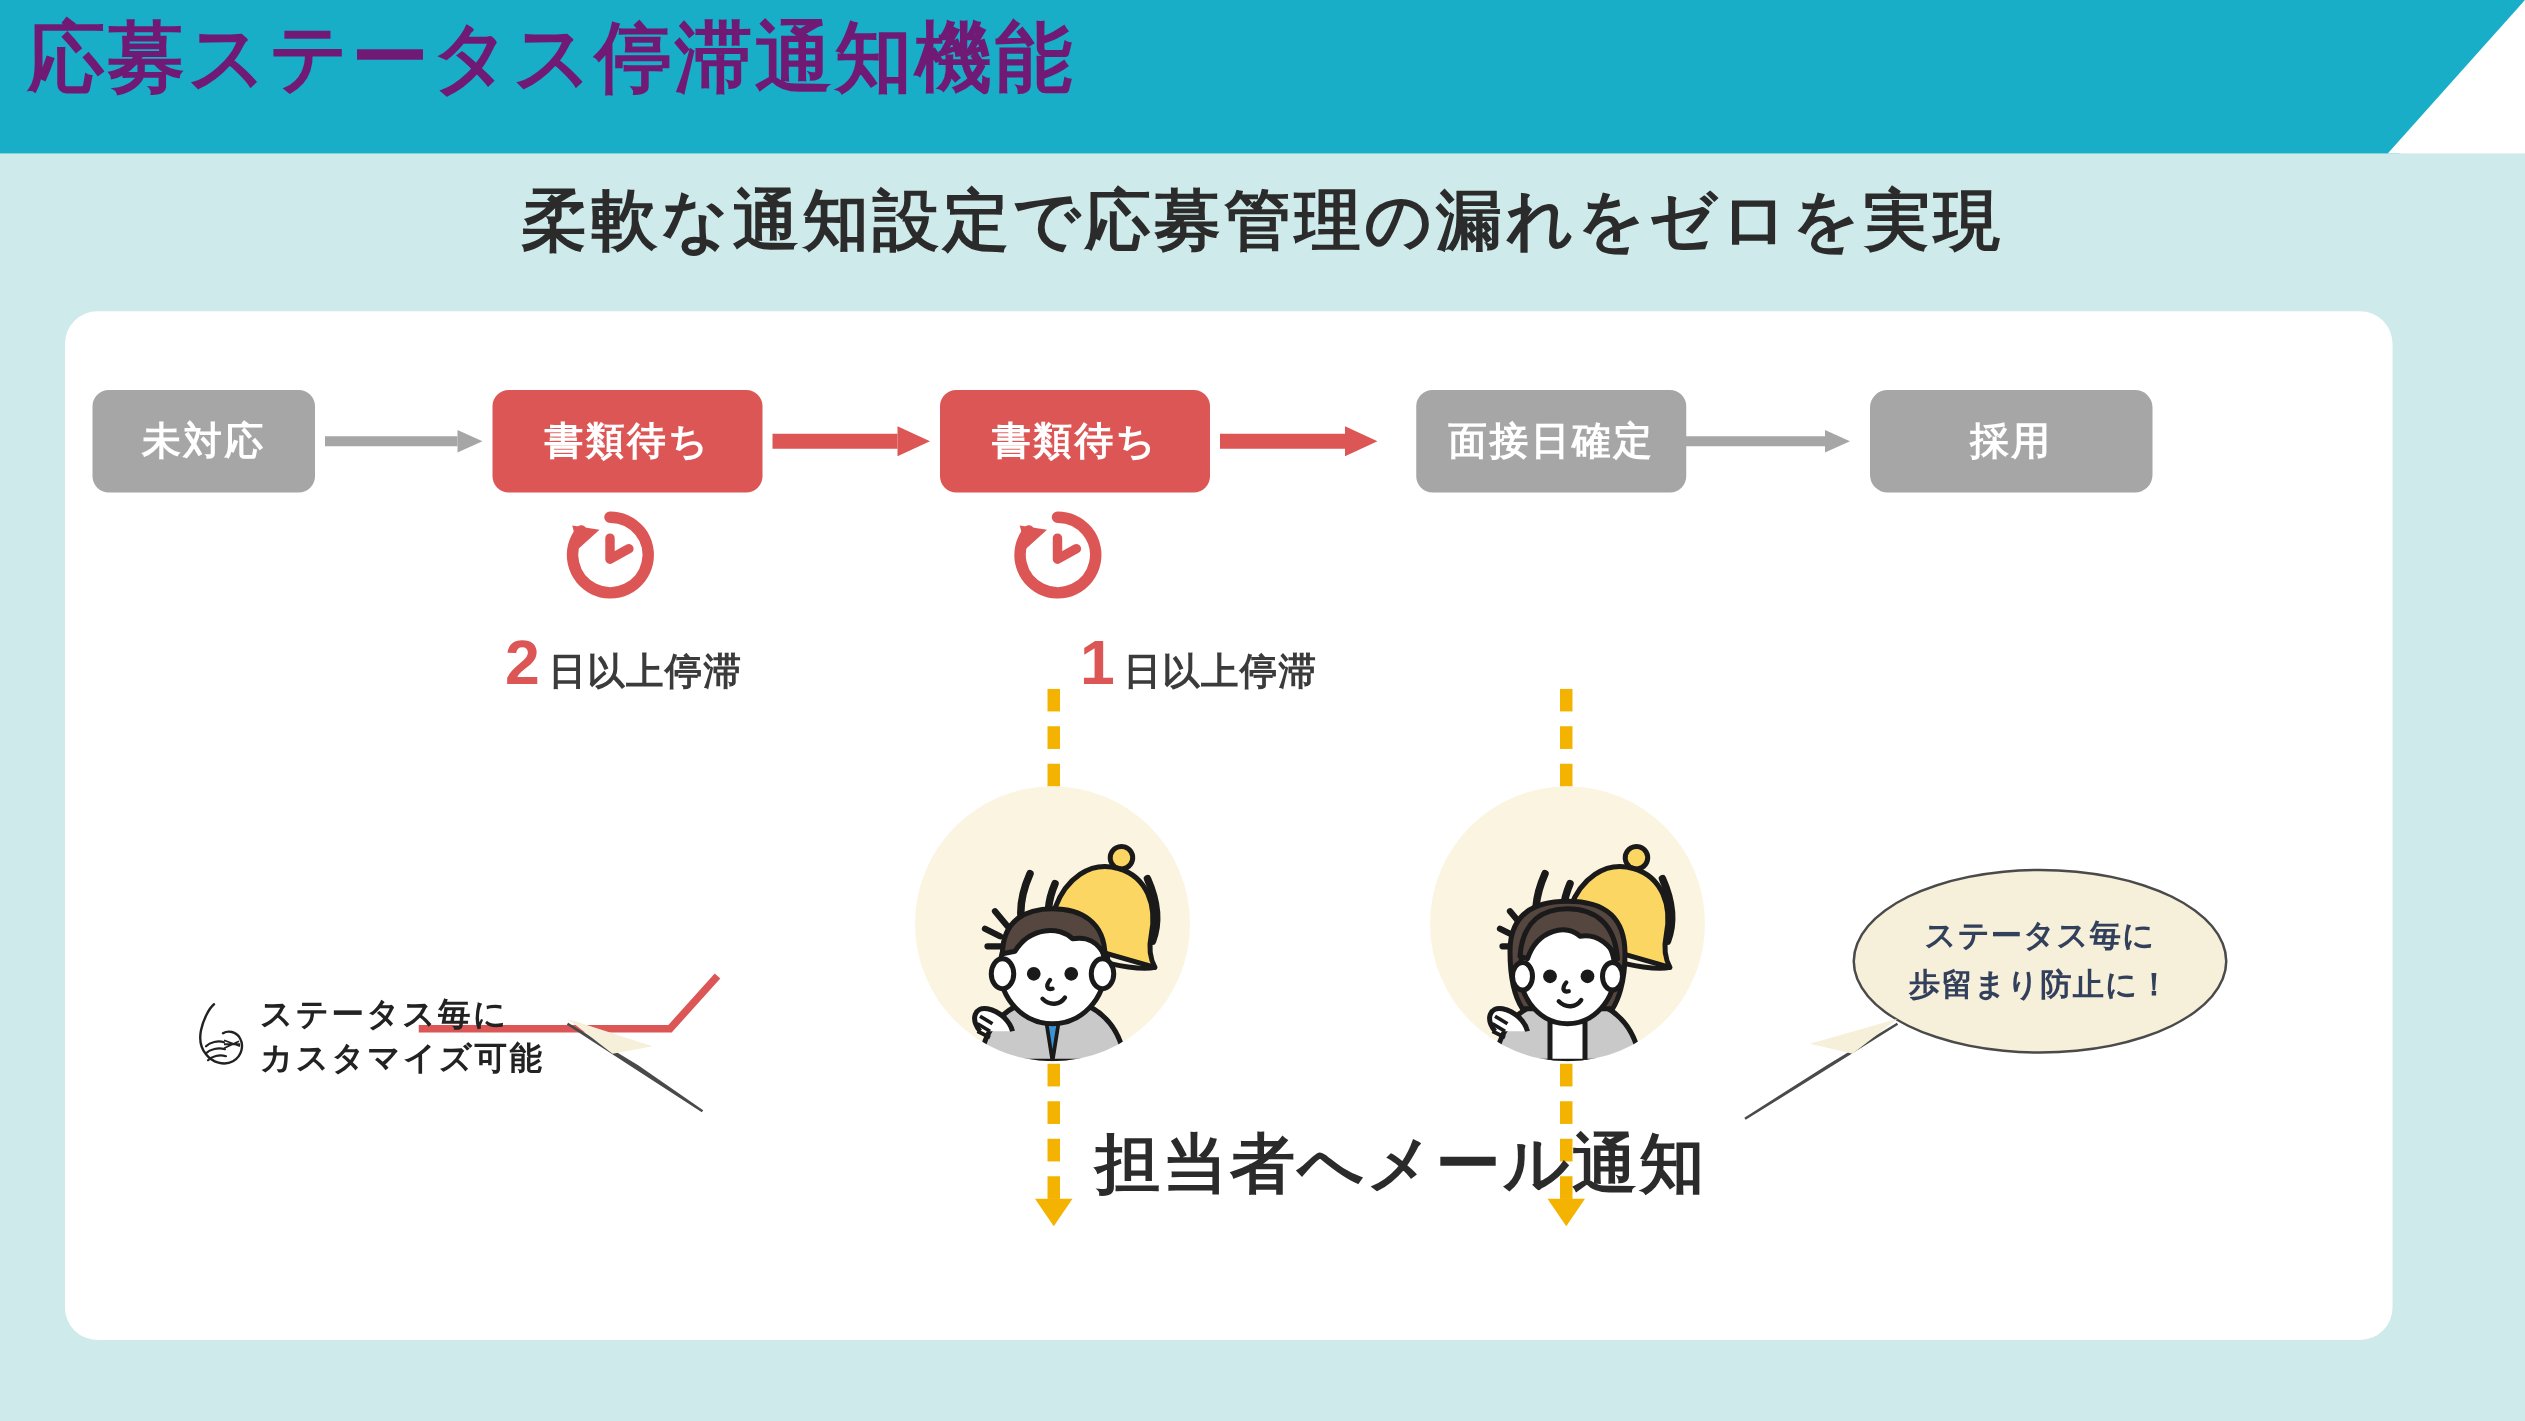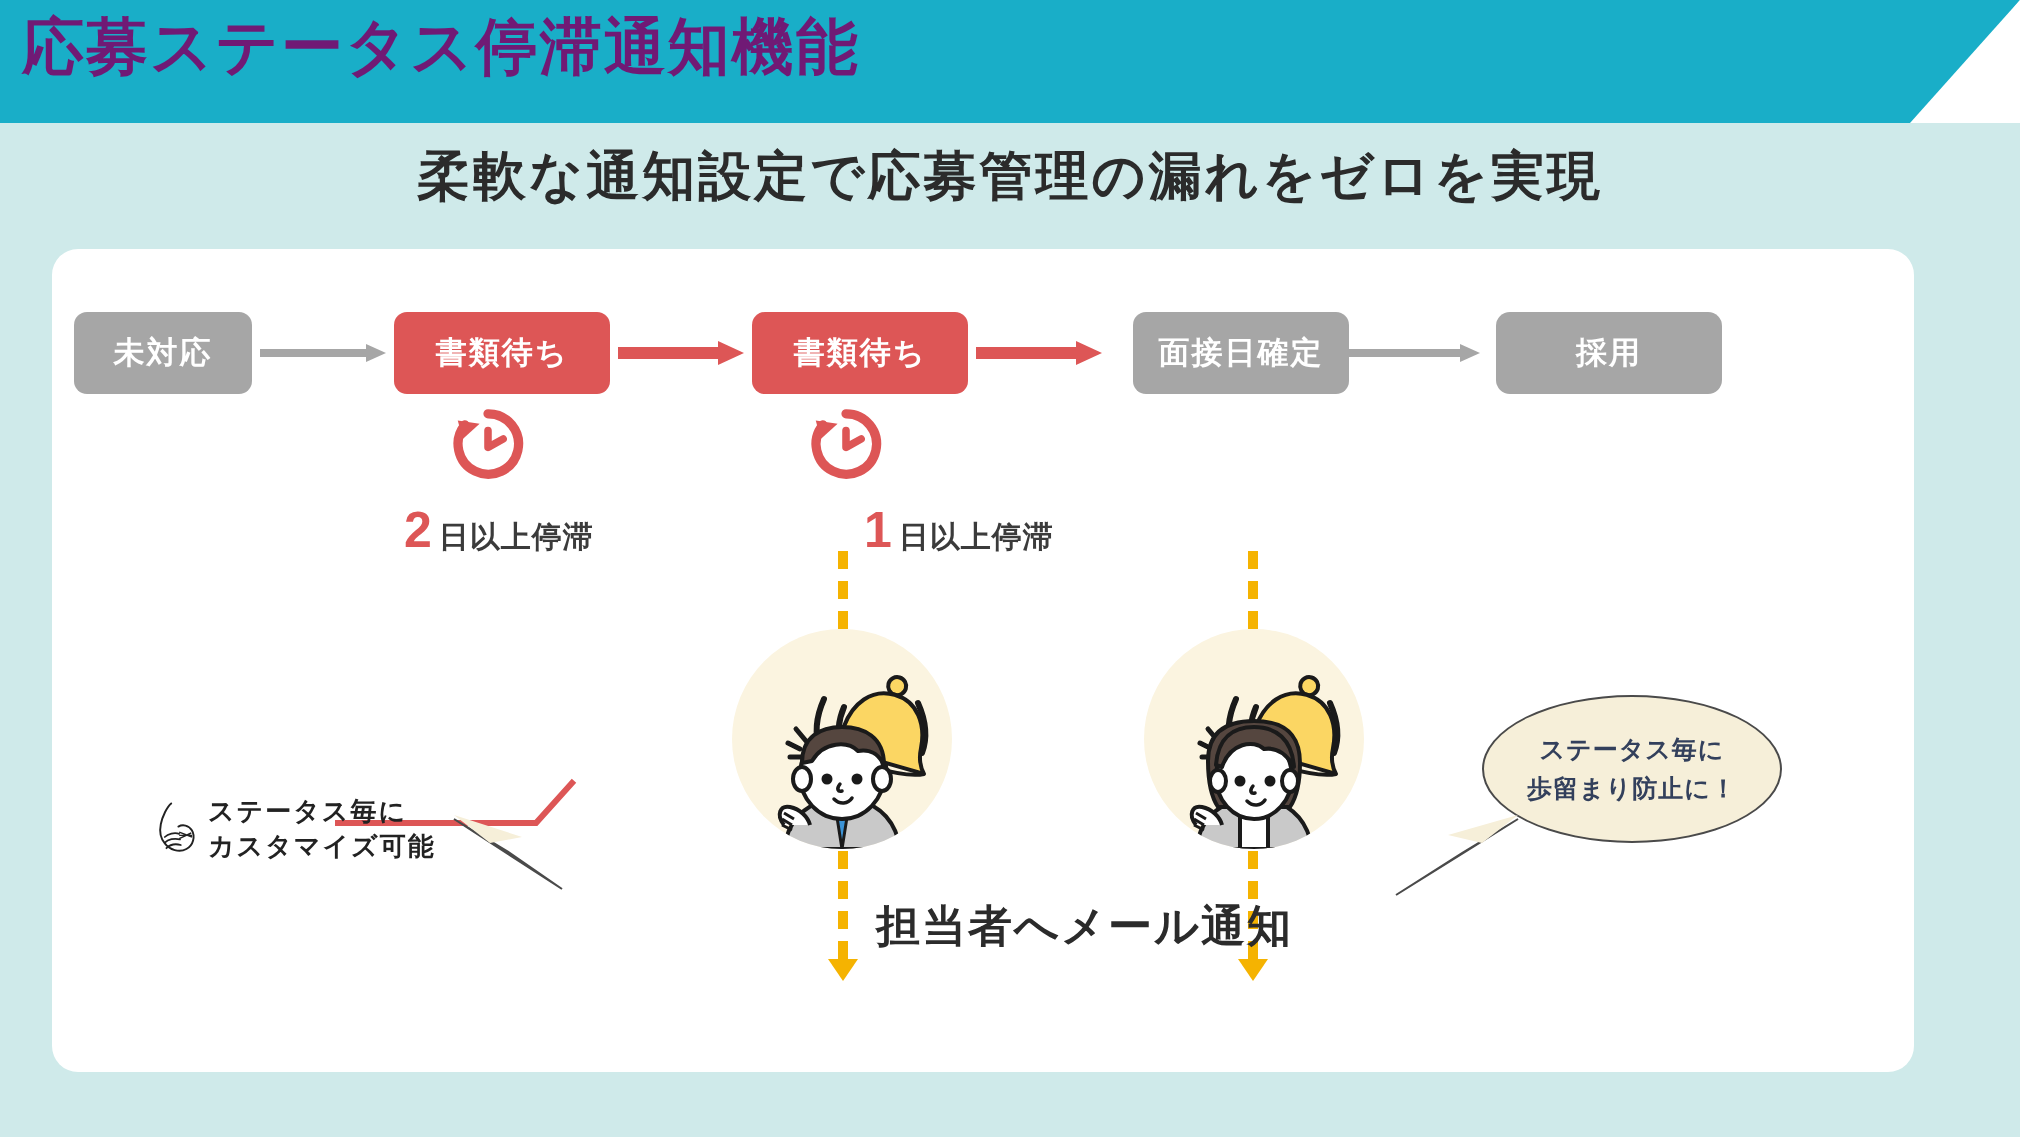--- a/index.html
+++ b/index.html
@@ -103,21 +103,21 @@
   }
   .dashline .tip{
     position:absolute;left:-10px;bottom:-20px;width:0;height:0;
     border-left:15px solid transparent;border-right:15px solid transparent;
     border-top:22px solid #f5b301;
   }
 
   
   .mail-banner{
     position:absolute;left:818px;top:648px;
-    font-size:44px;font-weight:bold;color:#2b2b2b;
+    font-size:52px;font-weight:bold;color:#2b2b2b;
     letter-spacing:2px;white-space:nowrap;
     padding:0 6px 4px 6px;
   }
   .mail-banner .hl{
     position:absolute;left:0;right:0;bottom:2px;height:19px;
     background:#f5b301;z-index:-1;
   }
 
   
   .bubble{

